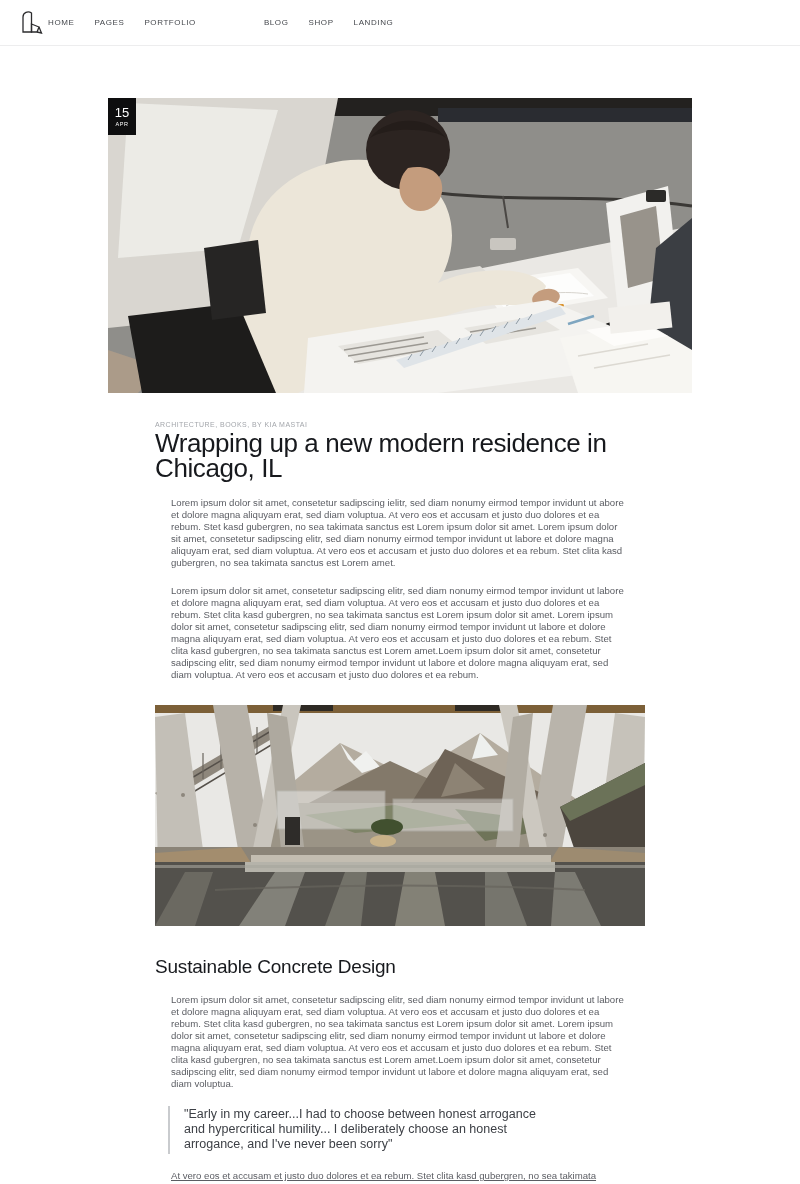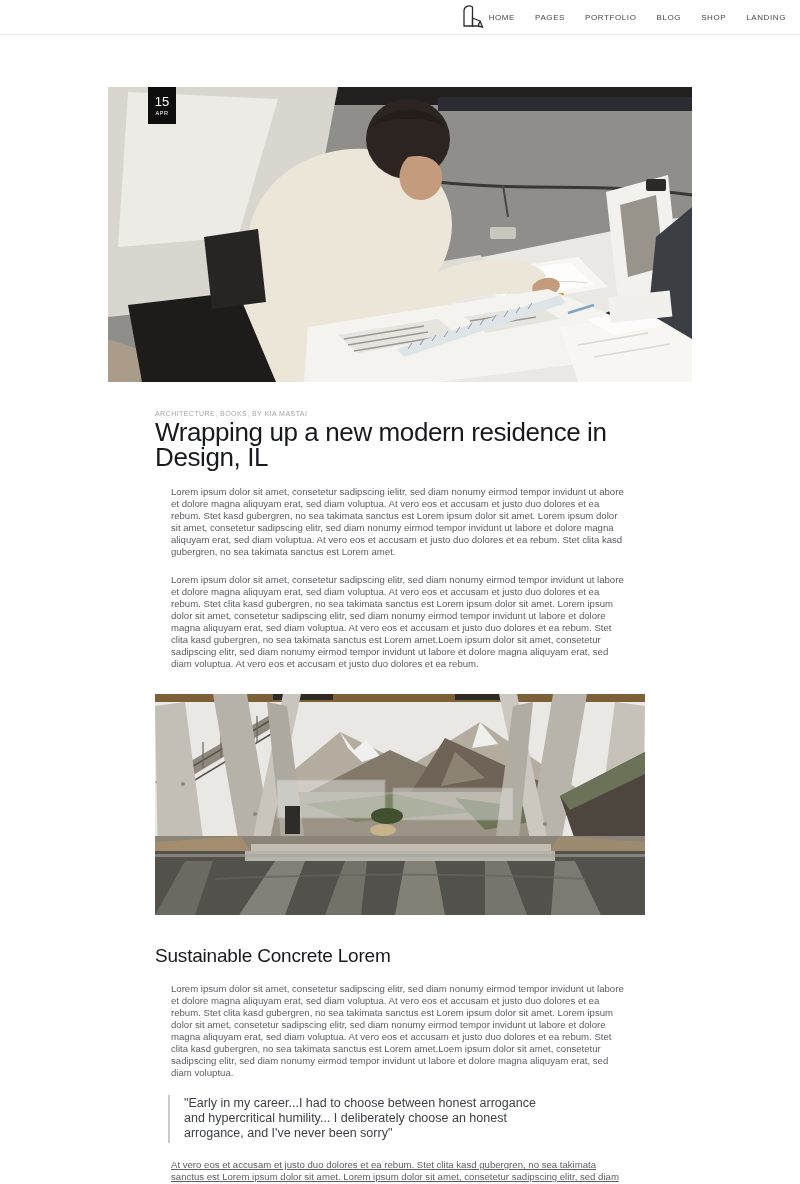--- a/index.html
+++ b/index.html
@@ -6,46 +6,46 @@
   html, body { margin: 0; padding: 0; }
   body {
     width: 800px; height: 1184px; overflow: hidden;
     background: #ffffff;
     font-family: "Liberation Sans", sans-serif;
     color: #5b5d63;
   }
 
   
   .site-header {
-    height: 35px;
-    display: flex; align-items: center; justify-content: flex-end;
+    height: 46px;
+    display: flex; align-items: center; justify-content: flex-start;
     padding: 0 14px 0 18px;
     border-bottom: 1px solid #ededee;
     background: #fff;
   }
   .logo { display: flex; align-items: center; }
   .main-nav { display: flex; align-items: center; gap: 20px; }
   .main-nav a {
     font-size: 8px; letter-spacing: .6px; color: #46494e;
     text-decoration: none; text-transform: uppercase;
   }
-  .main-nav a.active { text-underline-offset: 2px; }
+  .main-nav a.active { text-underline-offset: 2px; margin-left: 48px; }
 
   
   .hero {
     position: relative;
     width: 584px; height: 295px;
     margin: 52px auto 0;
   }
   .hero svg { display: block; }
   .date-badge {
     position: absolute; top: 0; left: 0;
     width: 28px; height: 37px;
     background: #0e0e0f; color: #ffffff;
-    display: flex; flex-direction: column; align-items: center; justify-content: center; margin-left: 40px;
+    display: flex; flex-direction: column; align-items: center; justify-content: center;
   }
   .date-day { font-size: 13px; line-height: 13px; }
   .date-month { font-size: 5.5px; letter-spacing: .6px; margin-top: 2px; }
 
   
   .content { width: 490px; margin: 0 auto; }
   .meta {
     margin-top: 28px;
     font-size: 7px; letter-spacing: .45px; color: #a3a6ab;
     text-transform: uppercase;
@@ -167,21 +167,21 @@
     <polygon points="96,150 150,142 158,215 104,222" fill="#262524"></polygon>
   </svg>
   <div class="date-badge">
     <span class="date-day">15</span>
     <span class="date-month">APR</span>
   </div>
 </figure>
 
 <article class="content">
   <div class="meta">ARCHITECTURE, BOOKS, BY KIA MASTAI</div>
-  <h1 class="post-title">Wrapping up a new modern residence in Design, IL</h1>
+  <h1 class="post-title">Wrapping up a new modern residence in Chicago, IL</h1>
 
   <p class="body-p p1">Lorem ipsum dolor sit amet, consetetur sadipscing ielitr, sed diam nonumy eirmod tempor invidunt ut abore et dolore magna aliquyam erat, sed diam voluptua. At vero eos et accusam et justo duo dolores et ea rebum. Stet kasd gubergren, no sea takimata sanctus est Lorem ipsum dolor sit amet. Lorem ipsum dolor sit amet, consetetur sadipscing elitr, sed diam nonumy eirmod tempor invidunt ut labore et dolore magna aliquyam erat, sed diam voluptua. At vero eos et accusam et justo duo dolores et ea rebum. Stet clita kasd gubergren, no sea takimata sanctus est Lorem amet.</p>
   <p class="body-p p2">Lorem ipsum dolor sit amet, consetetur sadipscing elitr, sed diam nonumy eirmod tempor invidunt ut labore et dolore magna aliquyam erat, sed diam voluptua. At vero eos et accusam et justo duo dolores et ea rebum. Stet clita kasd gubergren, no sea takimata sanctus est Lorem ipsum dolor sit amet. Lorem ipsum dolor sit amet, consetetur sadipscing elitr, sed diam nonumy eirmod tempor invidunt ut labore et dolore magna aliquyam erat, sed diam voluptua. At vero eos et accusam et justo duo dolores et ea rebum. Stet clita kasd gubergren, no sea takimata sanctus est Lorem amet.Loem ipsum dolor sit amet, consetetur sadipscing elitr, sed diam nonumy eirmod tempor invidunt ut labore et dolore magna aliquyam erat, sed diam voluptua. At vero eos et accusam et justo duo dolores et ea rebum.</p>
 
   <figure class="fig-pool">
 
     <svg width="490" height="221" viewBox="0 0 490 221" preserveAspectRatio="none">
       <rect x="0" y="0" width="490" height="221" fill="#e9e8e5"></rect>
 
       <polygon points="110,100 185,38 255,72 325,28 430,100" fill="#b4ac9f"></polygon>
@@ -242,21 +242,21 @@
       <polygon points="190,167 212,167 206,221 170,221" fill="#7c7a71" opacity="0.8"></polygon>
       <polygon points="250,167 280,167 290,221 240,221" fill="#989689" opacity="0.7"></polygon>
       <polygon points="330,167 352,167 372,221 330,221" fill="#807e75" opacity="0.8"></polygon>
       <polygon points="400,167 420,167 446,221 396,221" fill="#8f8d84" opacity="0.7"></polygon>
       <polygon points="30,167 58,167 40,221 0,221" fill="#6e6c64" opacity="0.9"></polygon>
       <rect x="0" y="160" width="490" height="3" fill="#a7a59c" opacity="0.6"></rect>
       <path d="M60 185 Q 245 176 430 185" stroke="#66645d" stroke-width="2" fill="none" opacity="0.7"></path>
     </svg>
   </figure>
 
-  <h2 class="section-heading">Sustainable Concrete Lorem</h2>
+  <h2 class="section-heading">Sustainable Concrete Design</h2>
   <p class="body-p p3">Lorem ipsum dolor sit amet, consetetur sadipscing elitr, sed diam nonumy eirmod tempor invidunt ut labore et dolore magna aliquyam erat, sed diam voluptua. At vero eos et accusam et justo duo dolores et ea rebum. Stet clita kasd gubergren, no sea takimata sanctus est Lorem ipsum dolor sit amet. Lorem ipsum dolor sit amet, consetetur sadipscing elitr, sed diam nonumy eirmod tempor invidunt ut labore et dolore magna aliquyam erat, sed diam voluptua. At vero eos et accusam et justo duo dolores et ea rebum. Stet clita kasd gubergren, no sea takimata sanctus est Lorem amet.Loem ipsum dolor sit amet, consetetur sadipscing elitr, sed diam nonumy eirmod tempor invidunt ut labore et dolore magna aliquyam erat, sed diam voluptua.</p>
 
   <blockquote class="pull-quote">"Early in my career...I had to choose between honest arrogance and hypercritical humility... I deliberately choose an honest arrogance, and I've never been sorry"</blockquote>
 
   <p class="body-p p4">At vero eos et accusam et justo duo dolores et ea rebum. Stet clita kasd gubergren, no sea takimata sanctus est Lorem ipsum dolor sit amet. Lorem ipsum dolor sit amet, consetetur sadipscing elitr, sed diam nonumy eirmod tempor invidunt ut labore et dolore magna aliquyam erat, sed diam voluptua. At vero eos et accusam et justo duo dolores et ea rebum. Stet clita kasd gubergren, no sea takimata sanctus est Lorem amet.</p>
 
   <figure class="fig-studio">
 
     <svg width="490" height="260" viewBox="0 0 490 260" preserveAspectRatio="none">
       <rect x="0" y="0" width="490" height="260" fill="#d9d5d0"></rect>

